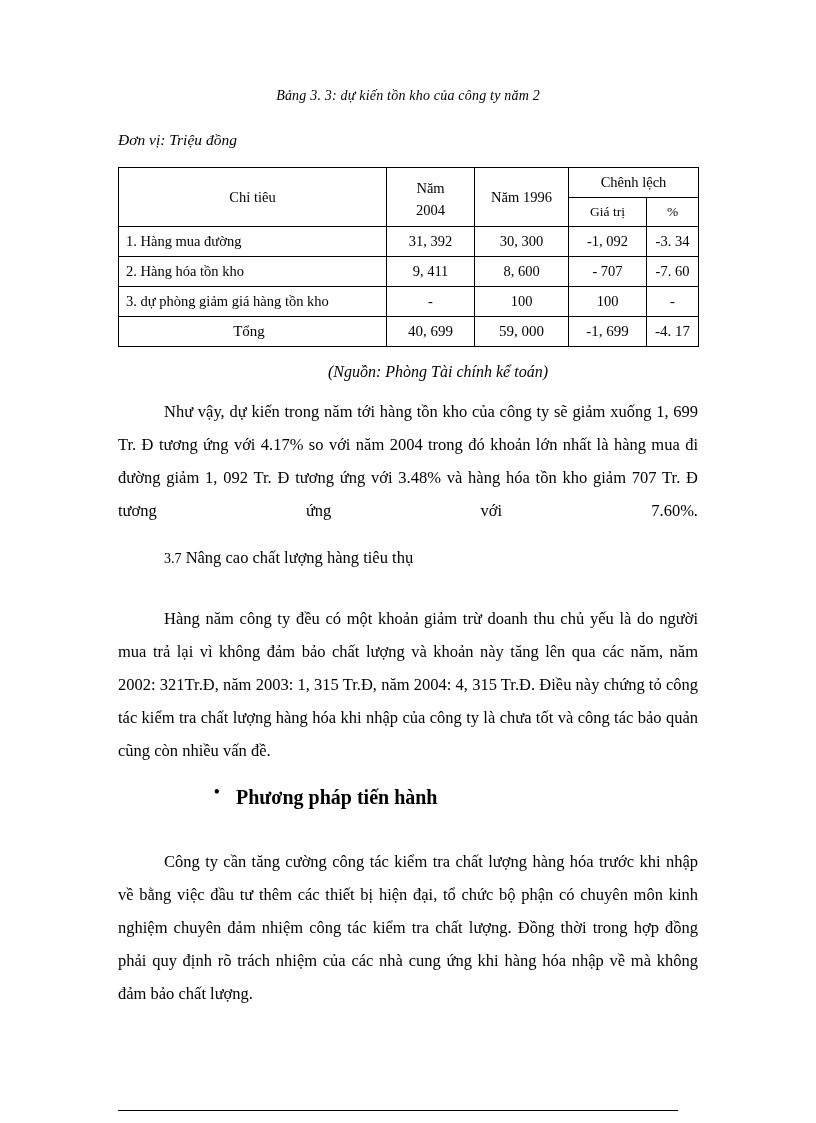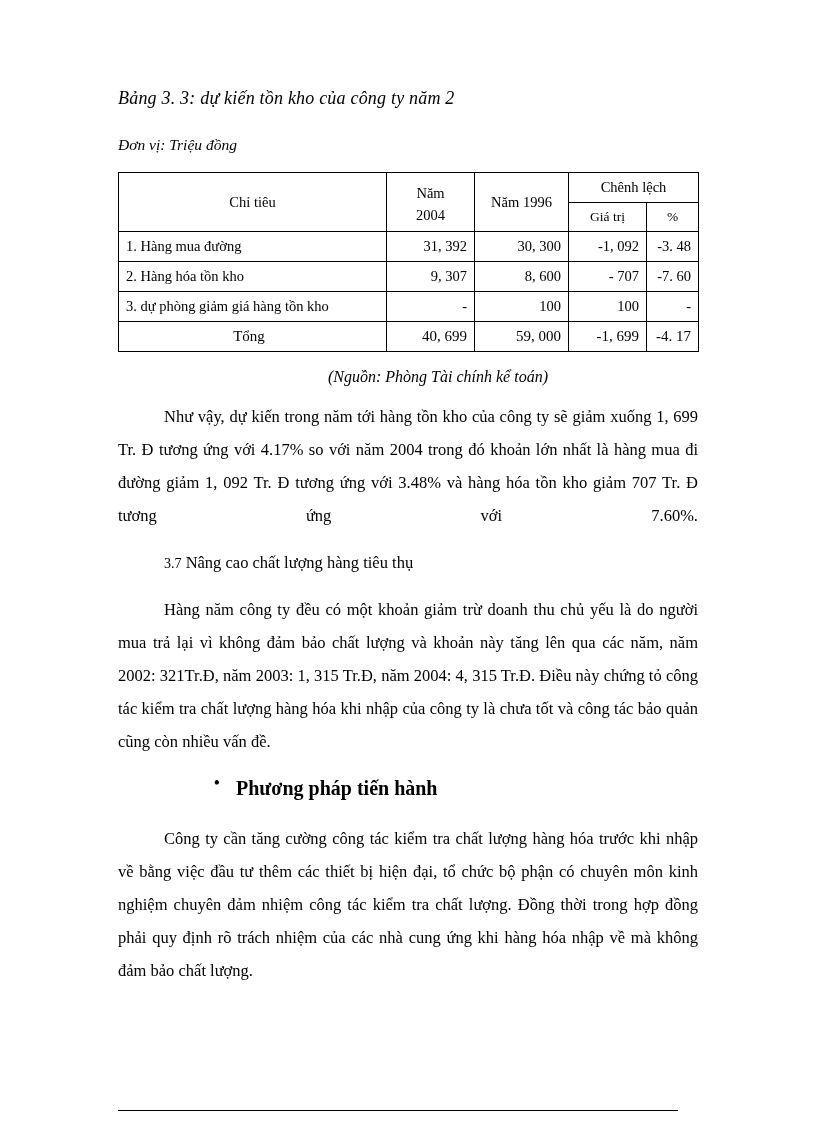--- a/index.html
+++ b/index.html
@@ -15,23 +15,23 @@
     position: relative;
   }
   .page {
     position: relative;
     width: 816px;
     height: 1123px;
     box-sizing: border-box;
     padding: 0 118px 0 118px;
   }
   .table-caption {
-    text-align: left;
+    text-align: center;
     font-style: italic;
-    font-size: 18px;
+    font-size: 14px;
     margin-top: 88px;
     letter-spacing: 0.2px;
   }
   .unit-line {
     font-style: italic;
     font-size: 15.5px;
     margin-top: 27px;
     padding-right: 110px;
   }
   table.data {
@@ -55,21 +55,21 @@
   th.head-cell.small {
     font-size: 13.5px;
   }
   td.rowlabel {
     text-align: left;
     padding-left: 8px;
     font-size: 14.5px;
     margin-left: 20px;
   }
   td.num {
-    text-align: right;
+    text-align: center;
     padding-right: 12px;
     font-size: 14.5px;
     margin-left: 7px;
   }
   tr.total td {
     font-size: 15px;
   }
   tr.total td.rowlabel {
     text-align: center;
     padding-left: 0;
@@ -87,20 +87,21 @@
   p.body {
     text-align: justify;
     text-align-last: justify;
     font-size: 16.5px;
     line-height: 2.0;
     margin: 14px 0 0 0;
     text-indent: 46px;
   }
   p.body.lastline-left {
     text-align-last: left;
+    margin-top: 28px;
   }
   .section-head {
     font-size: 16.5px;
     margin: 14px 0 0 0;
     text-indent: 46px;
     line-height: 2.0;
   }
   .section-head .num {
     font-size: 14px;
   }
@@ -161,25 +162,25 @@
         <th class="head-cell small">Giá trị</th>
         <th class="head-cell small">%</th>
       </tr>
     </thead>
     <tbody>
       <tr>
         <td class="rowlabel">1. Hàng mua đường</td>
         <td class="num">31, 392</td>
         <td class="num">30, 300</td>
         <td class="num">-1, 092</td>
-        <td class="num">-3. 48</td>
+        <td class="num">-3. 34</td>
       </tr>
       <tr>
         <td class="rowlabel">2. Hàng hóa tồn kho</td>
-        <td class="num">9, 307</td>
+        <td class="num">9, 411</td>
         <td class="num">8, 600</td>
         <td class="num">- 707</td>
         <td class="num">-7. 60</td>
       </tr>
       <tr>
         <td class="rowlabel">3. dự phòng giảm giá hàng tồn kho</td>
         <td class="num">-</td>
         <td class="num">100</td>
         <td class="num">100</td>
         <td class="num">-</td>

